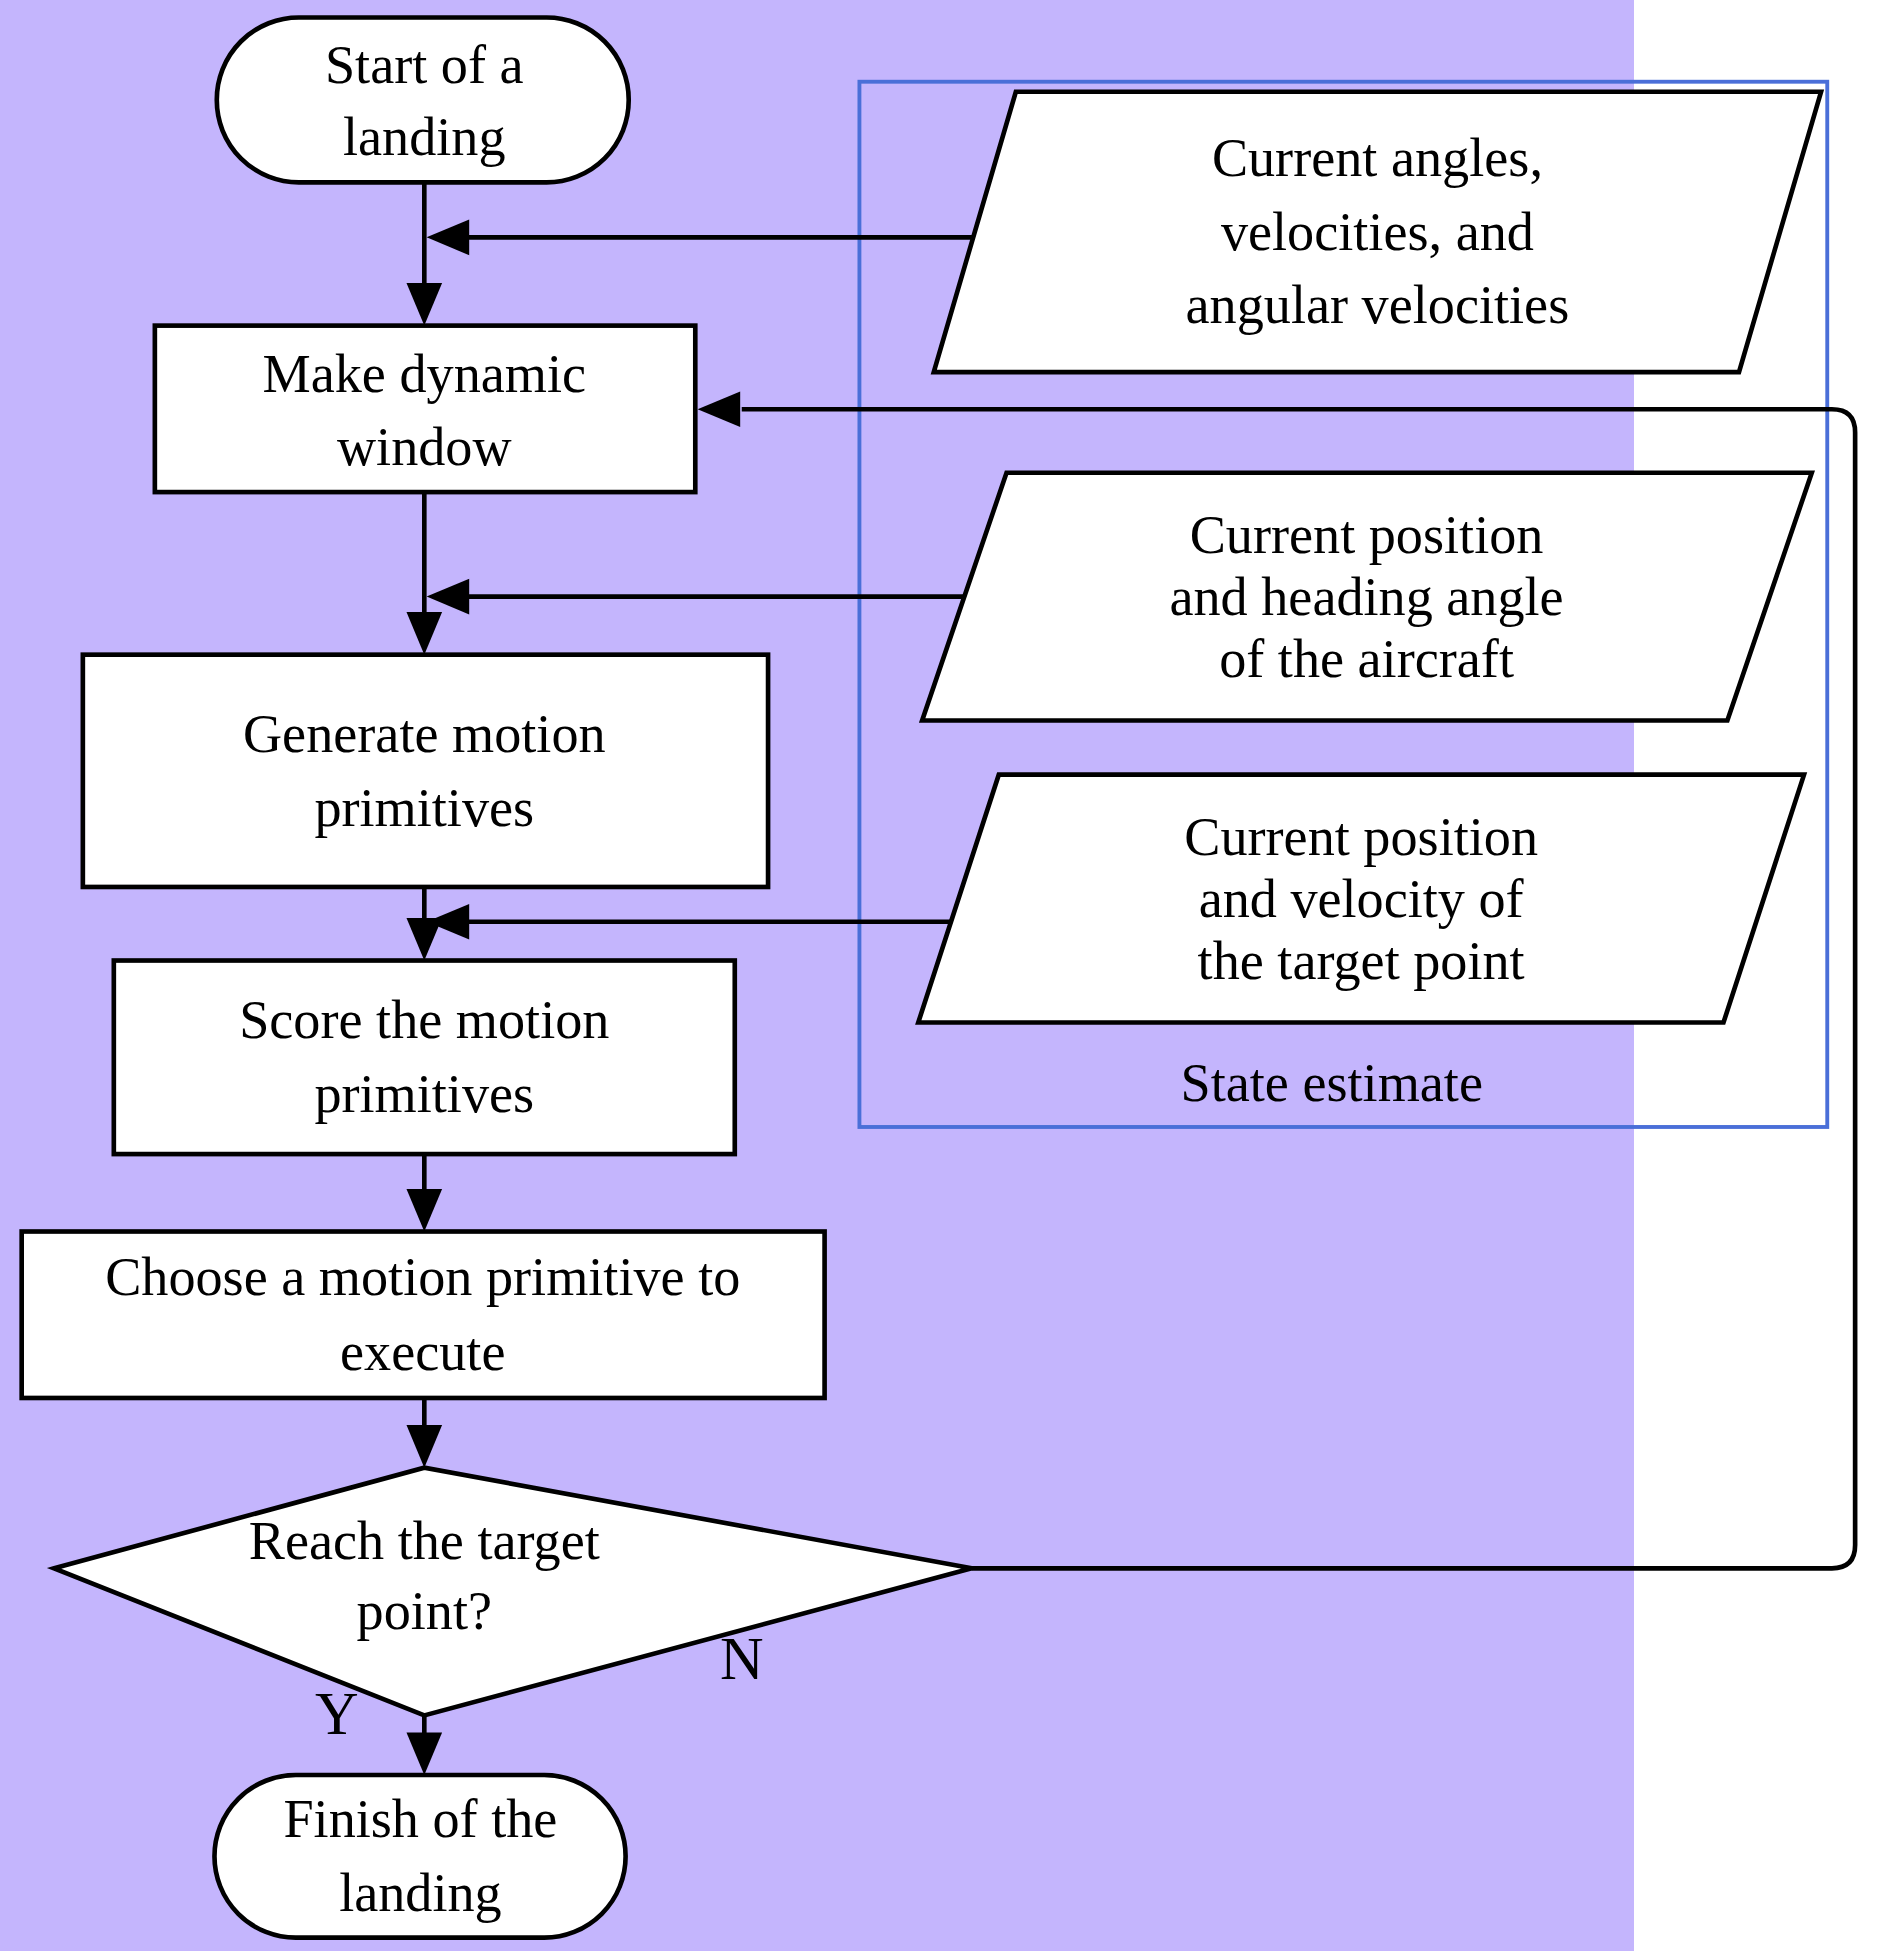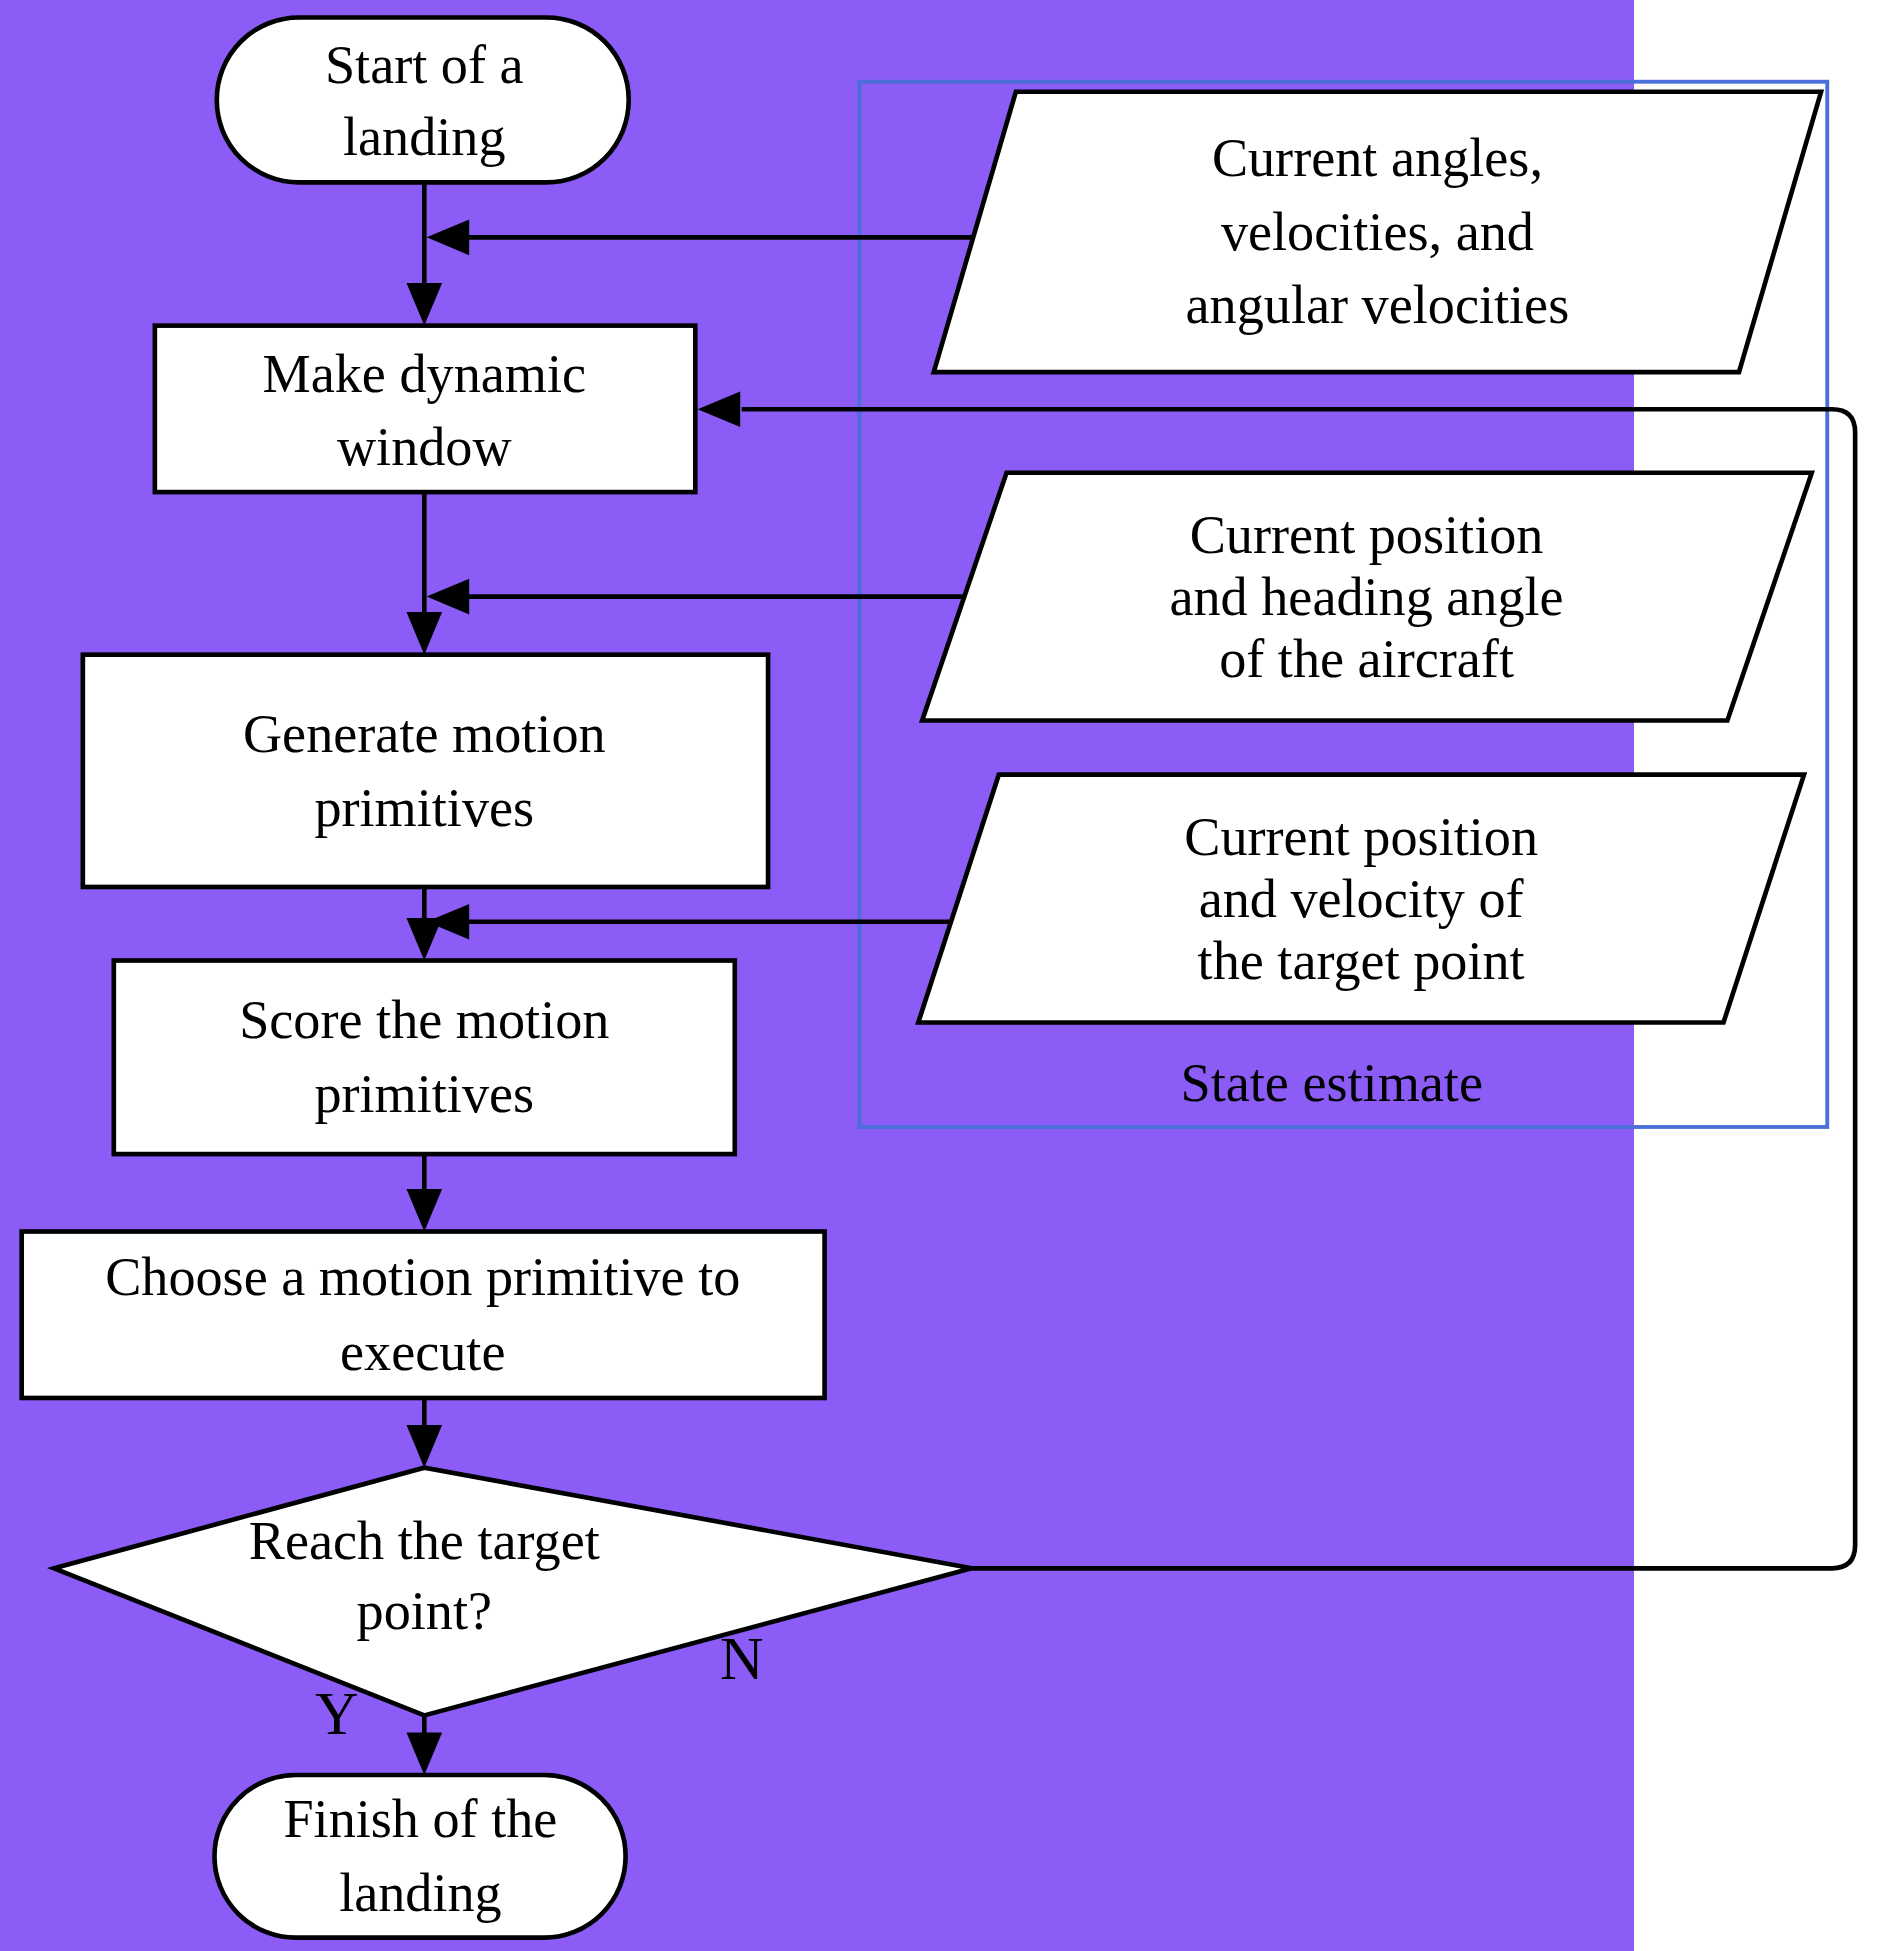--- a/index.html
+++ b/index.html
@@ -3,21 +3,21 @@
 <meta charset="utf-8">
 <style>
   html, body {
     margin: 0;
     padding: 0;
     background: #ffffff;
   }
   #stage {
     width: 1634px;
     height: 1952px;
-    background: #8b5cf6;
+    background: #c4b5fd;
     position: relative;
   }
   svg { display: block; }
   text {
     font-family: "Liberation Serif", "DejaVu Serif", serif;
     fill: #000000;
   }
   .node-text {
     font-size: 70px;
     text-anchor: middle;

